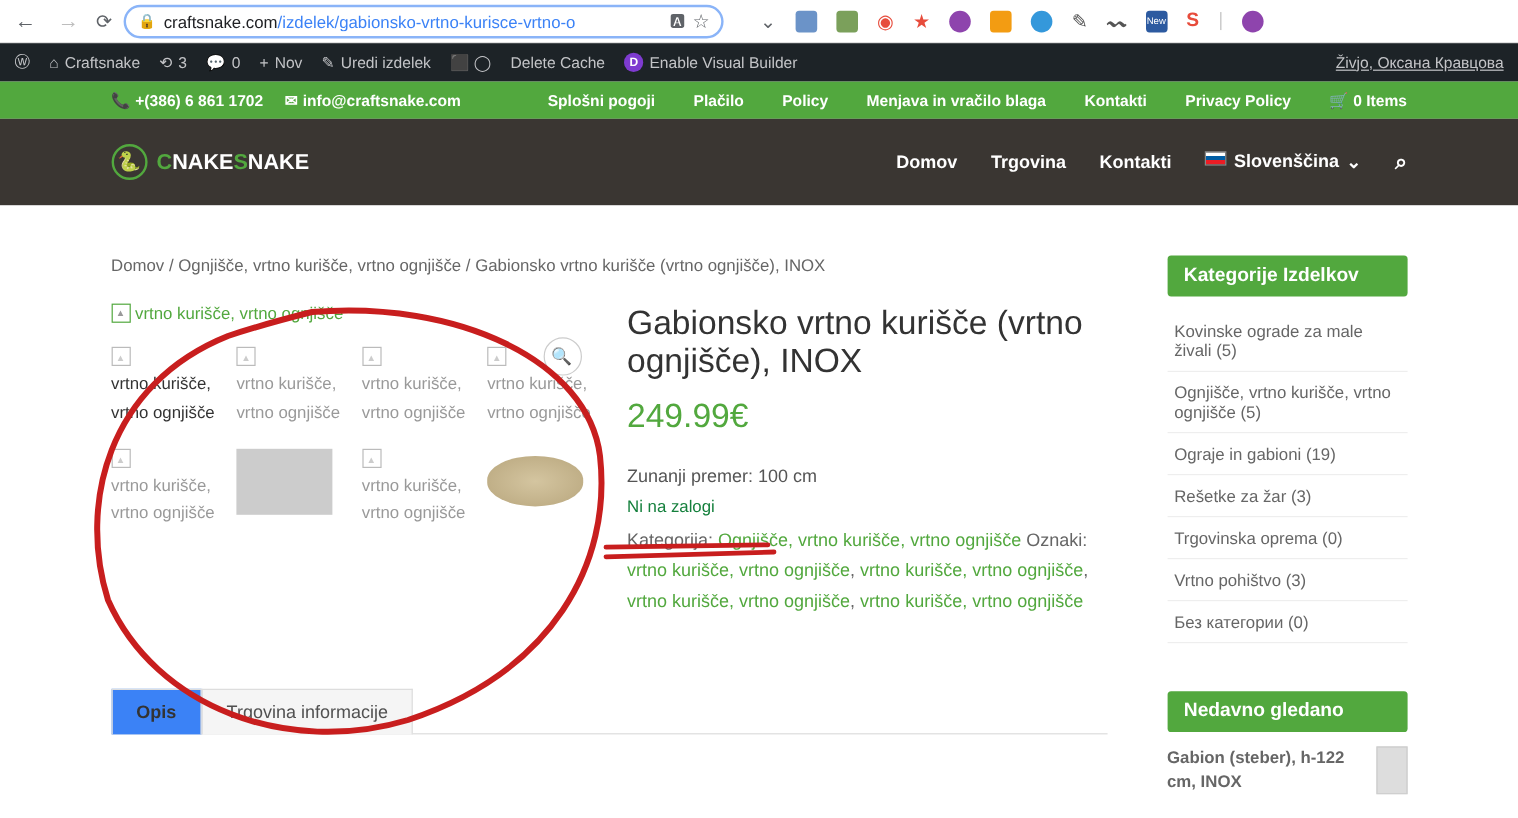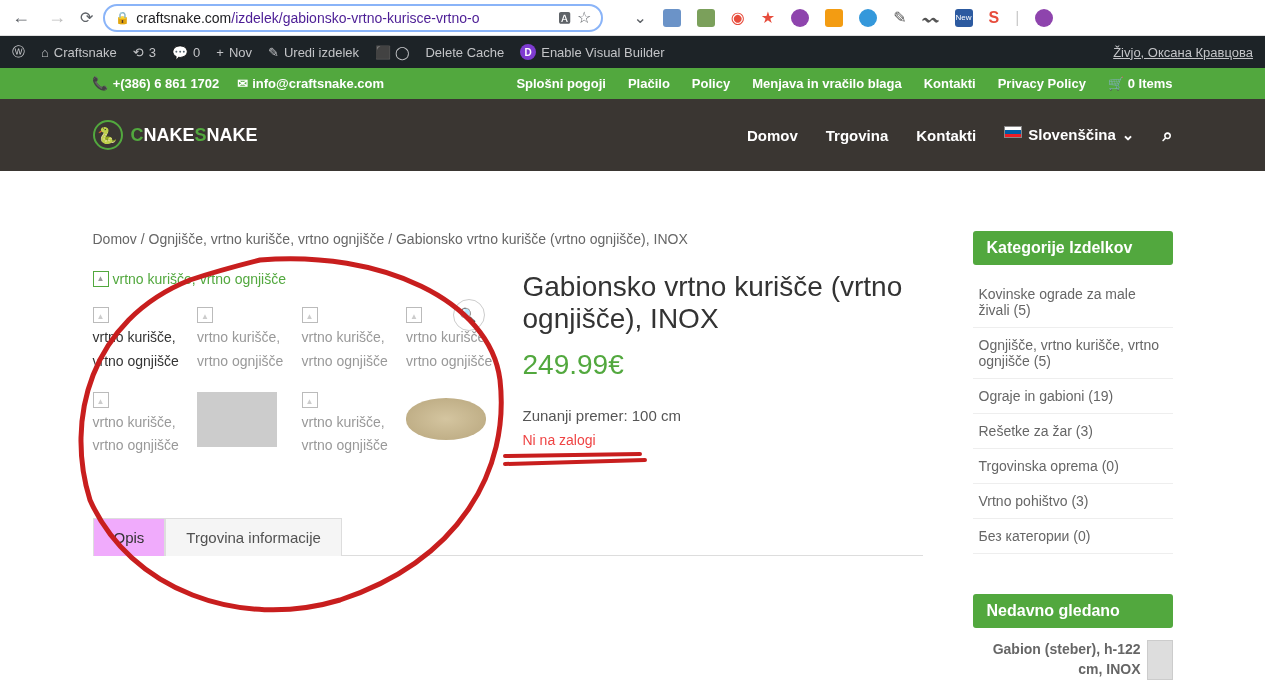--- a/index.html
+++ b/index.html
@@ -6,53 +6,53 @@
 body { background: #fff; width: 1265px; }
 
 
 .browser-bar { height: 36px; background: #fff; display: flex; align-items: center; padding: 0 8px; gap: 10px; border-bottom: 1px solid #e0e0e0; }
 .nav-arrow { color: #5f6368; font-size: 18px; padding: 4px; }
 .nav-arrow.disabled { color: #bdbdbd; }
 .reload { color: #5f6368; font-size: 16px; }
 .url-bar { flex: 0 0 500px; height: 28px; border: 2px solid #8ab4f8; border-radius: 14px; display: flex; align-items: center; padding: 0 10px; gap: 6px; background: #fff; }
 .lock-icn { color: #5f6368; font-size: 12px; }
 .url-text { font-size: 14px; color: #202124; flex: 1; white-space: nowrap; overflow: hidden; }
-.url-text .faded { color: #4c1d95; }
+.url-text .faded { color: #3b82f6; }
 .ext-row { display: flex; gap: 16px; align-items: center; margin-left: 20px; }
 .ext-icon { width: 18px; height: 18px; border-radius: 3px; }
 .star-icn { color: #5f6368; }
 .translate-icn { color: #5f6368; font-size: 14px; }
 
 
 .wp-bar { height: 32px; background: #1d2327; color: #c3c4c7; display: flex; align-items: center; padding: 0 12px; font-size: 13px; gap: 16px; }
 .wp-item { display: flex; align-items: center; gap: 5px; }
 .wp-bar .right { margin-left: auto; text-decoration: underline; }
 .divi-icn { width: 16px; height: 16px; border-radius: 50%; background: #7e3bd0; display: inline-flex; align-items: center; justify-content: center; color: #fff; font-size: 10px; font-weight: bold; }
 
 
 .topbar { background: #52a83e; color: #fff; font-size: 13px; padding: 8px 0; }
 .topbar-inner { width: 1080px; margin: 0 auto; display: flex; align-items: center; }
 .topbar-left { display: flex; gap: 18px; align-items: center; }
 .topbar-left span { display: flex; align-items: center; gap: 4px; font-weight: 600; }
-.topbar-right { margin-left: auto; display: flex; gap: 22px; align-items: center; font-weight: 600; }
+.topbar-right { margin-left: auto; display: flex; gap: 32px; align-items: center; font-weight: 600; }
 
 
 .mainnav { background: #3a3632; color: #fff; }
 .mainnav-inner { width: 1080px; margin: 0 auto; display: flex; align-items: center; height: 72px; }
 .logo { display: flex; align-items: center; gap: 8px; }
 .logo-icn { width: 30px; height: 30px; border: 2px solid #52a83e; border-radius: 50%; display: flex; align-items: center; justify-content: center; color: #52a83e; font-size: 16px; }
 .logo-text { font-size: 18px; font-weight: 700; }
 .logo-text .accent { color: #52a83e; }
 .nav-links { margin-left: auto; display: flex; gap: 28px; align-items: center; font-weight: 700; font-size: 15px; }
 .lang-sel { display: flex; gap: 6px; }
 .flag { width: 18px; height: 12px; background: linear-gradient(to bottom, #fff 33%, #005da4 33%, #005da4 66%, #ed1c24 66%); border: 1px solid #888; }
 .search-icn { font-size: 18px; }
 
 
-.content { width: 1080px; margin: 60px auto 0; display: flex; gap: 50px; }
+.content { width: 1080px; margin: 42px auto 0; display: flex; gap: 50px; }
 .main-col { flex: 1; }
 .side-col { width: 200px; }
 
 .breadcrumb { font-size: 14px; color: #666; margin-bottom: 24px; }
 .breadcrumb a { color: #666; text-decoration: none; }
 
 .product-row { display: flex; gap: 30px; }
 .gallery { width: 400px; position: relative; }
 .main-img { display: flex; align-items: center; gap: 4px; color: #52a83e; font-size: 14px; margin-bottom: 20px; }
 .broken-img { width: 16px; height: 16px; border: 1px solid #52a83e; display: inline-block; position: relative; }
@@ -64,35 +64,35 @@
 .thumb .ti { width: 16px; height: 16px; border: 1px solid #bbb; margin-bottom: 3px; position: relative; display: inline-block; }
 .thumb .ti::before { content: "▲"; position: absolute; font-size: 8px; top: 2px; left: 3px; color: #ccc; }
 .thumb.first { color: #333; }
 .thumb-img { width: 80px; height: 55px; background: #ccc; }
 .thumb-gabion { width: 80px; height: 42px; background: radial-gradient(#d4c5a0, #b8a67d); border-radius: 40px / 20px; margin-top: 6px; }
 
 .summary { flex: 1; }
 .ptitle { font-size: 28px; color: #333; font-weight: 500; line-height: 1.15; margin-bottom: 14px; }
 .price { font-size: 28px; color: #52a83e; margin-bottom: 24px; }
 .specs { font-size: 15px; color: #555; line-height: 1.5; margin-bottom: 4px; }
-.stock { color: #ef4444; font-size: 14px; margin-bottom: 8px; }
+.stock { color: #15803d; font-size: 14px; margin-bottom: 8px; }
 .meta { font-size: 15px; color: #666; line-height: 1.7; }
 .meta a { color: #52a83e; text-decoration: none; }
 .meta .label { color: #666; }
 
 .tabs { margin-top: 60px; display: flex; border-bottom: 1px solid #ddd; }
 .tab { padding: 10px 20px; font-size: 15px; color: #515151; border: 1px solid #ddd; border-bottom: none; margin-bottom: -1px; background: #f5f5f5; }
-.tab.active { background: #f0abfc; font-weight: 400; color: #333; }
+.tab.active { background: #3b82f6; font-weight: 700; color: #333; }
 
 
 .widget-title { background: #52a83e; color: #fff; padding: 8px 14px; font-size: 16px; font-weight: 600; border-radius: 3px; margin-bottom: 12px; }
 .cat-list { list-style: none; margin-bottom: 40px; }
 .cat-list li { padding: 9px 6px; font-size: 14px; color: #666; border-bottom: 1px solid #eee; }
 .cat-list li .cnt { color: #666; }
-.recent-item { font-size: 14px; color: #666; display: flex; gap: 6px; align-items: flex-start; text-align: right; }
+.recent-item { font-size: 14px; color: #666; display: flex; gap: 6px; align-items: flex-start; }
 .recent-item .txt { flex: 1; font-weight: 600; line-height: 1.4; }
 .recent-thumb { width: 26px; height: 40px; background: #ddd; border: 1px solid #ccc; }
 
 
 .annot { position: absolute; z-index: 50; pointer-events: none; }
 .circle-annot { left: 60px; top: 240px; width: 480px; height: 380px; }
 .circle-annot svg { width: 100%; height: 100%; }
 .underline-annot { left: 500px; top: 450px; width: 150px; height: 20px; }
 </style>
 </head>
@@ -231,20 +231,29 @@
               <div class="thumb-gabion"></div>
             </div>
         </div>
       </div>
 
       <div class="summary">
         <h1 class="ptitle">Gabionsko vrtno kurišče (vrtno ognjišče), INOX</h1>
         <div class="price">249.99€</div>
         <div class="specs">Zunanji premer: 100 cm</div>
         <div class="stock">Ni na zalogi</div>
+        <div class="meta">
+          <span class="label">Kategorija:</span>
+          <a>Ognjišče, vrtno kurišče, vrtno ognjišče</a>
+          <span class="label">Oznaki:</span>
+          <a>vrtno kurišče, vrtno ognjišče</a>,
+          <a>vrtno kurišče, vrtno ognjišče</a>,
+          <a>vrtno kurišče, vrtno ognjišče</a>,
+          <a>vrtno kurišče, vrtno ognjišče</a>
+        </div>
       </div>
     </div>
 
     <div class="tabs">
       <div class="tab active">Opis</div>
       <div class="tab">Trgovina informacije</div>
     </div>
   </div>
 
   <div class="side-col">

